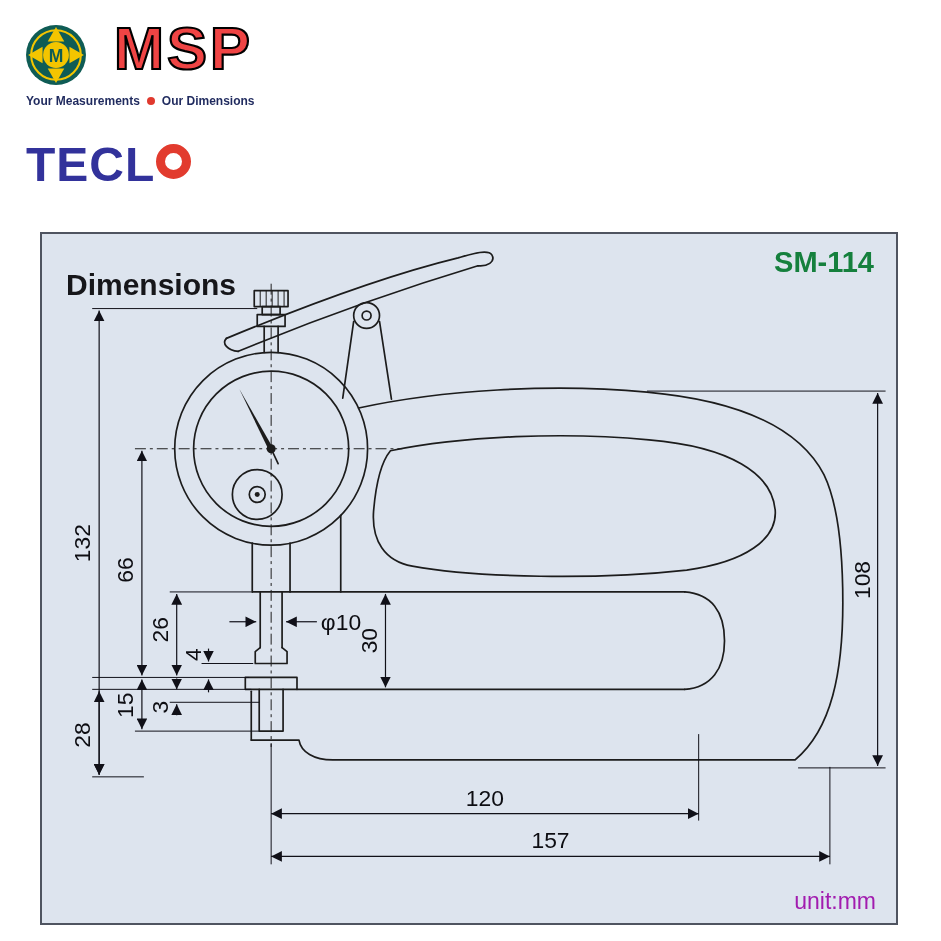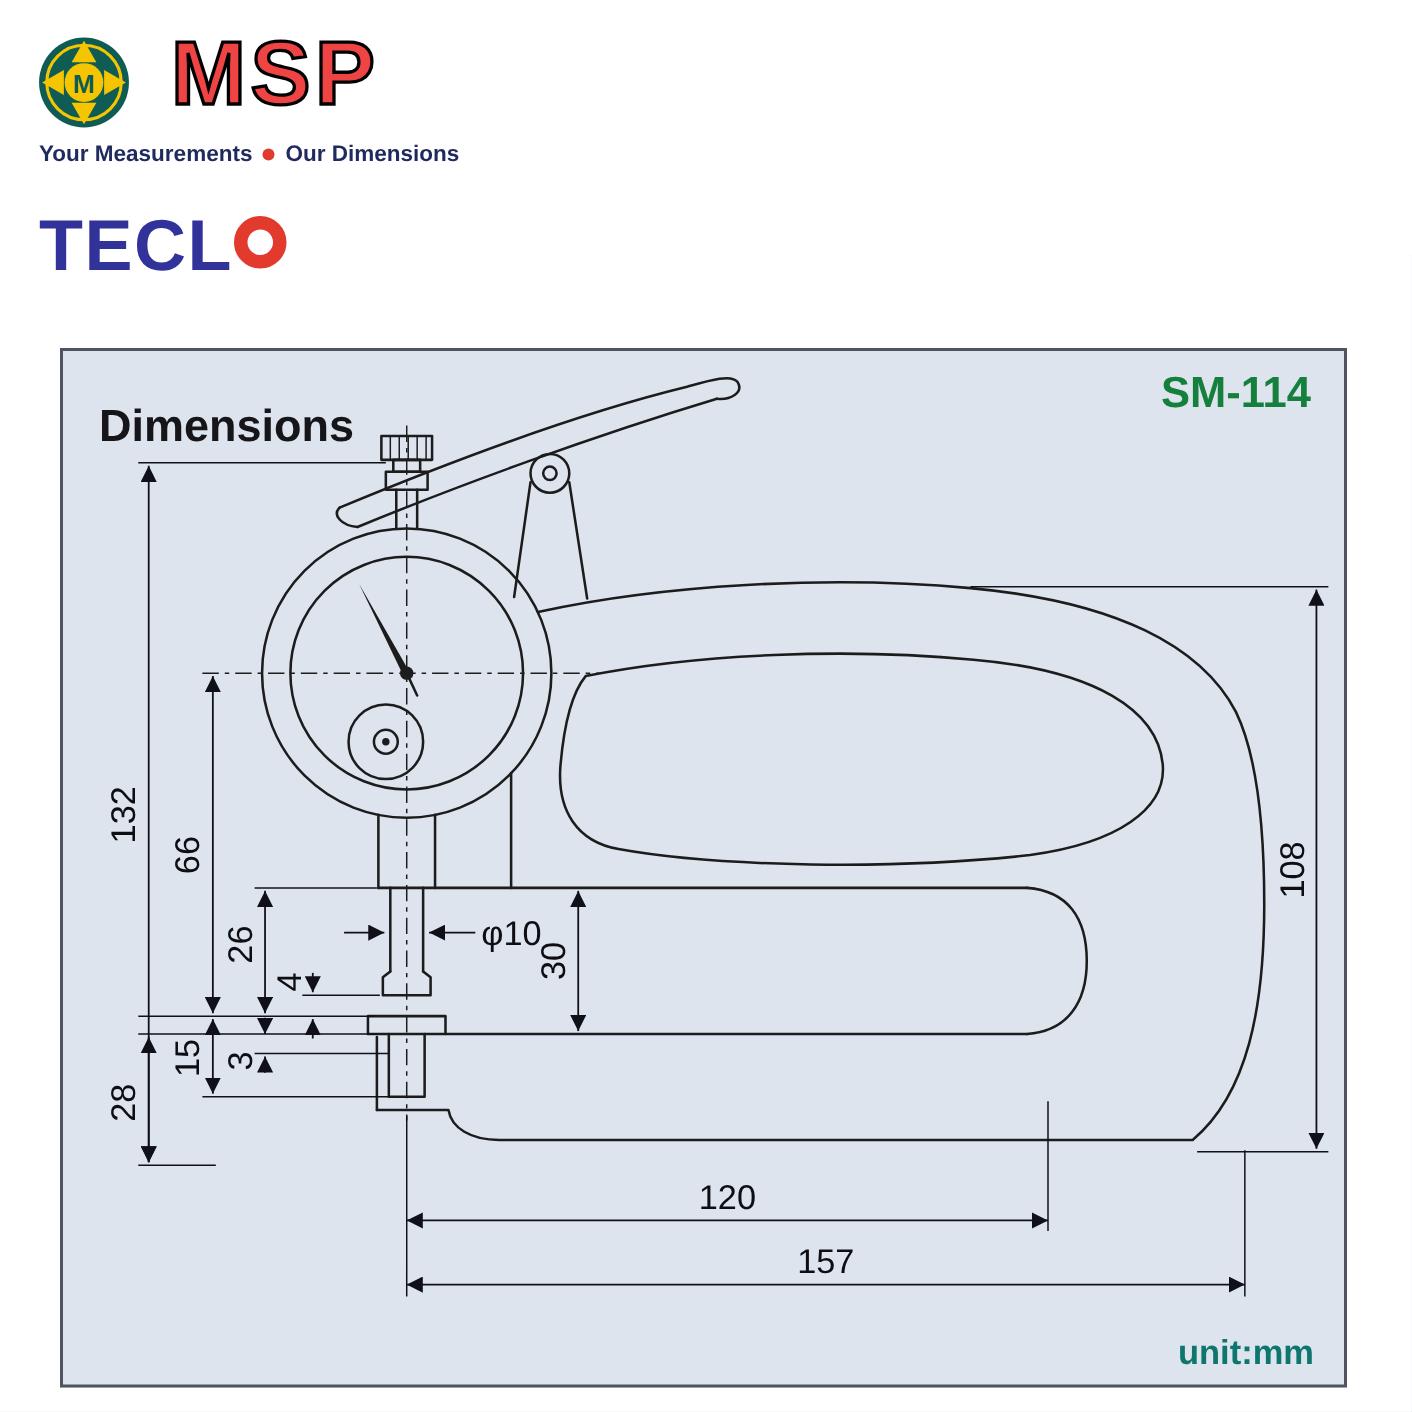--- a/index.html
+++ b/index.html
@@ -6,35 +6,35 @@
   .page{position:relative;width:941px;height:941px;background:#ffffff;overflow:hidden;
         font-family:"Liberation Sans", sans-serif;}
 
   
   .msp{position:absolute;left:22px;top:20px;width:270px;height:95px;}
   .msp-icon{position:absolute;left:3px;top:4px;width:62px;height:62px;}
   .msp-word{position:absolute;left:76px;top:-6px;font-size:60px;font-weight:900;
             letter-spacing:3px;color:#ef4444;-webkit-text-stroke:2.2px #000;
             text-shadow:0 0 1px #000;margin-left:16px;}
   .msp-tag{position:absolute;left:4px;top:74px;display:flex;align-items:center;gap:7px;
-           font-size:15px;font-weight:700;color:#1f2a5e;white-space:nowrap;}
+           font-size:12px;font-weight:700;color:#1f2a5e;white-space:nowrap;}
   .msp-tag .dot{width:8px;height:8px;border-radius:50%;background:#e0392e;display:inline-block;}
 
   
   .teclock{position:absolute;left:26px;top:138px;height:52px;display:flex;align-items:center;
            font-size:48px;font-weight:800;color:#32329b;letter-spacing:1px;}
   .teclock .oring{display:inline-block;width:17px;height:17px;border:9px solid #e23b2e;
                   border-radius:50%;margin:0 1px 6px 1px;vertical-align:-2px;}
 
   
   .panel{position:absolute;left:40px;top:232px;width:858px;height:693px;box-sizing:border-box;
          background:#dde4ee;border:2px solid#4f5460;}
   .panel-title{position:absolute;left:24px;top:10px;font-size:30px;font-weight:700;color:#16161a;margin-top:24px;}
   .panel-model{position:absolute;right:22px;top:12px;font-size:29px;font-weight:600;color:#15803d;}
-  .panel-unit{position:absolute;right:20px;bottom:8px;font-size:23px;font-weight:700;color:#0f766e;}
+  .panel-unit{position:absolute;right:20px;bottom:8px;font-size:23px;font-weight:400;color:#a21caf;}
   .draw{position:absolute;left:0;top:0;width:100%;height:100%;}
 
   .ln{fill:none;stroke:#1c1c1c;stroke-width:1.7;stroke-linejoin:round;stroke-linecap:round;}
   .thin{stroke-width:1;}
   .fillb{fill:#1c1c1c;stroke:none;}
   .cl{fill:none;stroke:#1c1c1c;stroke-width:1;stroke-dasharray:11 4 3 4;}
   .dim{stroke:#101018;stroke-width:1.2;fill:none;}
   .ext{stroke:#101018;stroke-width:1;fill:none;}
   .dimtxt{font-family:"Liberation Sans",sans-serif;font-size:23px;fill:#0d0d12;}
 </style>

